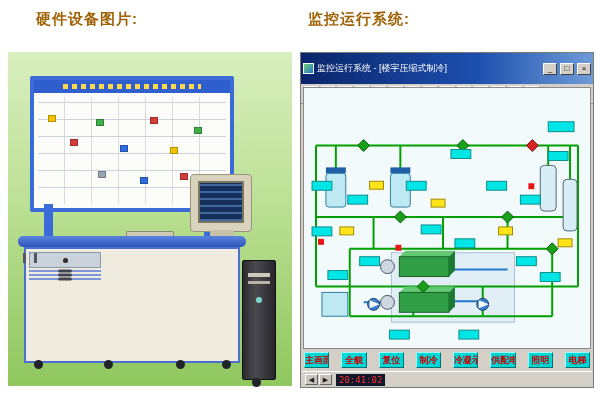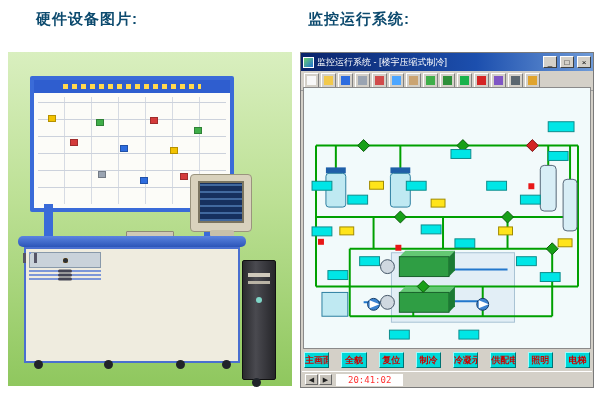--- a/index.html
+++ b/index.html
@@ -1,20 +1,20 @@
 <!DOCTYPE html>
 <html><head>
 <meta charset="utf-8">
 <style>
   html,body{margin:0;padding:0;}
   body{
     width:600px;height:400px;position:relative;overflow:hidden;
     background:#ffffff;font-family:"Liberation Sans",sans-serif;
   }
-  .caption{position:absolute;top:10px;font-size:15px;font-weight:600;color:#0c4a6e;letter-spacing:1px;}
+  .caption{position:absolute;top:10px;font-size:15px;font-weight:600;color:#a16207;letter-spacing:1px;}
 
   
   #hw{position:absolute;left:8px;top:52px;width:284px;height:334px;
       background:linear-gradient(180deg,#d9efbf 0%,#bce094 45%,#8fc75e 100%);}
   #hw *{position:absolute;}
   .hw-panel{left:22px;top:24px;width:196px;height:128px;background:#fcfcf8;
       border:4px solid #3a6bd8;border-radius:2px;}
   .hw-panel-header{left:0;top:0;right:0;height:13px;background:#2f5ecf;}
   .hw-panel-header i{position:absolute;left:15%;top:4px;width:70%;height:5px;display:block;
       background:repeating-linear-gradient(90deg,#ffd84d 0 5px,transparent 5px 9px);}
@@ -44,21 +44,21 @@
   .hw-tower{left:234px;top:208px;width:32px;height:118px;border:1px solid #111;border-radius:2px;
       background:linear-gradient(90deg,#2a2a2e,#4a4a50 40%,#26262a);}
   .hw-tower .slot{left:5px;right:5px;top:12px;height:4px;background:#cfc9bb;}
   .hw-tower .slot2{left:5px;right:5px;top:20px;height:3px;background:#b9b3a5;}
   .hw-tower .pwr{left:13px;top:36px;width:6px;height:6px;border-radius:50%;background:#7fd6c8;}
   .caster{width:9px;height:9px;border-radius:50%;background:#20242a;top:308px;}
 
   
   #sw{position:absolute;left:300px;top:52px;width:294px;height:336px;background:#d4d0c8;
       border:1px solid #7a7a7a;box-sizing:border-box;}
-  .sw-titlebar{height:18px;display:flex;align-items:center;gap:3px;padding:0 2px;
+  .sw-titlebar{height:31px;display:flex;align-items:center;gap:3px;padding:0 2px;
       background:linear-gradient(90deg,#0a246a,#1c4fae 60%,#6f9bd8);}
   .sw-title-icon{width:9px;height:9px;background:linear-gradient(135deg,#6fd36f,#1f6fd3);border:1px solid #fff;flex:none;}
   .sw-title-text{color:#fff;font-size:9px;flex:1;white-space:nowrap;overflow:hidden;}
   .sw-btn{width:14px;height:12px;flex:none;background:#d4d0c8;border:1px solid;
       border-color:#ffffff #404040 #404040 #ffffff;font-size:8px;line-height:9px;text-align:center;
       color:#000;padding:0;font-family:inherit;}
   .sw-toolbar{height:17px;background:#d4d0c8;border-bottom:1px solid #9a9a9a;
       display:flex;align-items:center;gap:2px;padding:1px 3px;}
   .sw-tool{width:13px;height:13px;position:relative;background:#d4d0c8;border:1px solid;
       border-color:#ffffff #808080 #808080 #ffffff;flex:none;}
@@ -74,21 +74,21 @@
       border-color:#9ffcfc #007272 #007272 #9ffcfc;color:#cc0000;font-size:9px;font-weight:bold;
       text-align:center;line-height:14px;white-space:nowrap;overflow:hidden;padding:0;font-family:inherit;}
   .sw-status{position:absolute;left:1px;right:1px;top:318px;height:16px;background:#d4d0c8;
       border-top:1px solid #ffffff;display:flex;align-items:center;gap:4px;padding:0 3px;
       font-size:9px;box-sizing:border-box;}
   .pager{display:flex;gap:1px;}
   .pager-btn{width:13px;height:11px;background:#c8c4bc;border:1px solid;
       border-color:#ffffff #666666 #666666 #ffffff;font-size:7px;text-align:center;line-height:9px;
       padding:0;font-family:inherit;color:#222;}
   .sw-file{flex:1;text-align:center;color:#333;}
-  .sw-time{background:#ffffff;color:#ff3030;padding:0 12px;height:12px;line-height:12px;
+  .sw-time{background:#0f172a;color:#ff3030;padding:0 3px;height:12px;line-height:12px;
       font-family:"DejaVu Sans Mono",monospace;font-size:9px;}
 </style>
 </head>
 <body>
 
 <div class="caption" style="left:36px">硬件设备图片:</div>
 <div class="caption" style="left:308px">监控运行系统:</div>
 
 <div id="hw">
   <div class="hw-panel">

